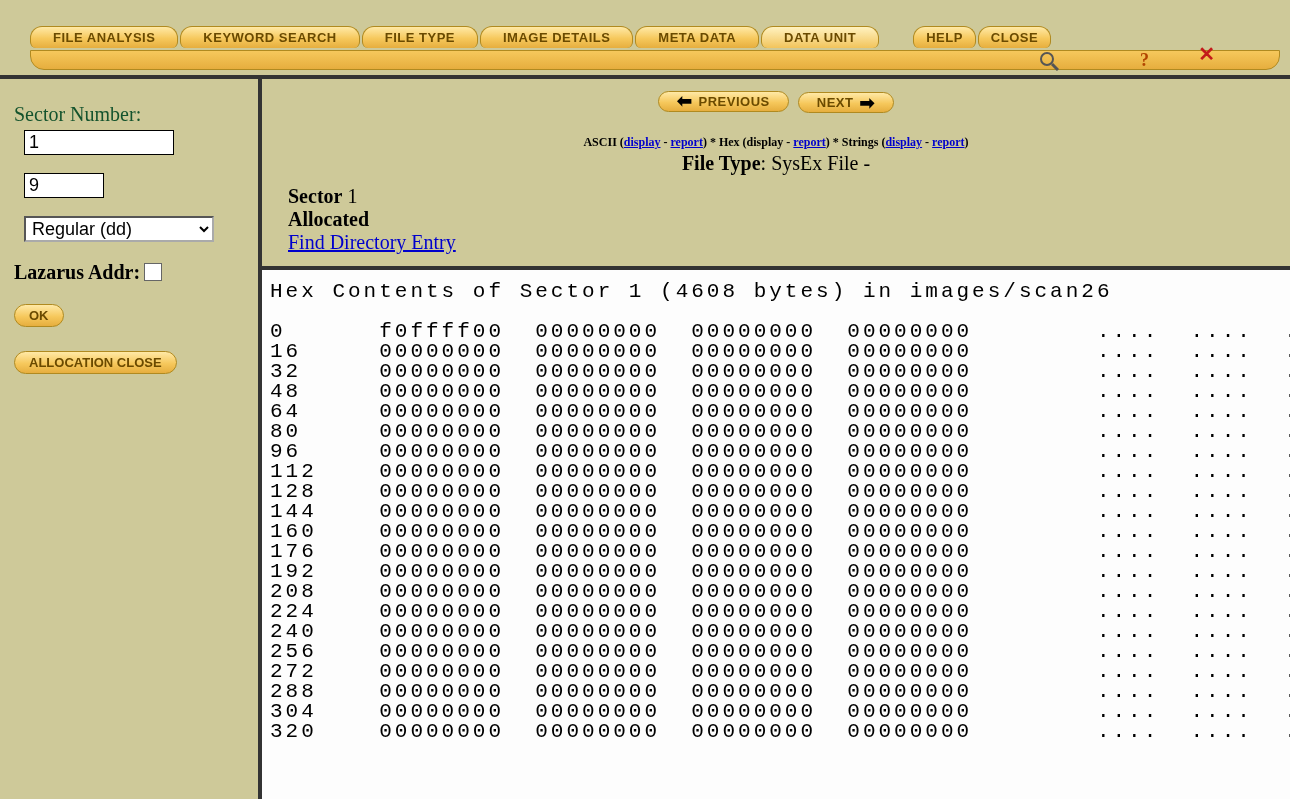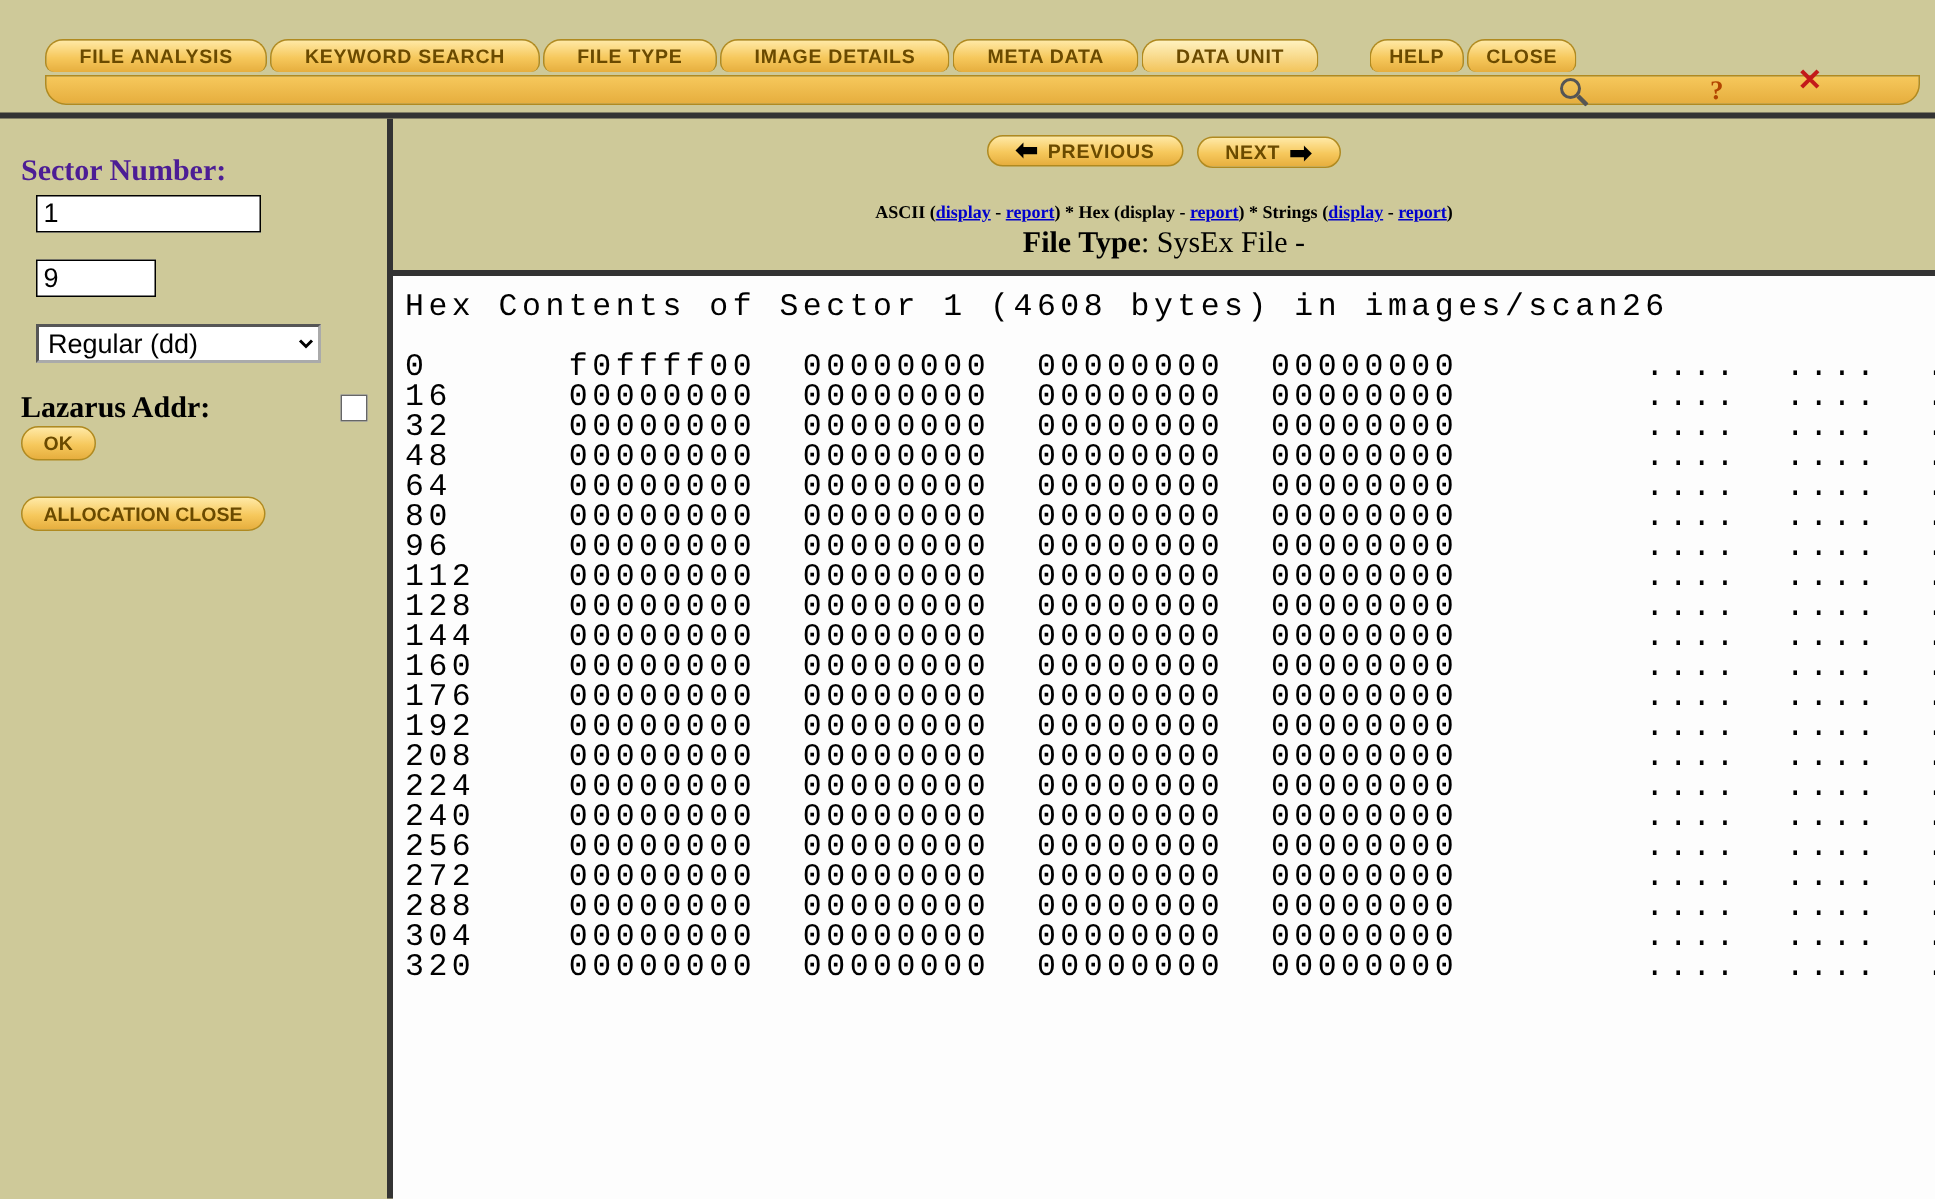--- a/index.html
+++ b/index.html
@@ -79,23 +79,23 @@
   }
   .sidebar {
     width: 262px;
     min-width: 262px;
     padding: 18px 10px 10px 14px;
     border-right: 4px solid #333;
     background: #cec999;
   }
   .field-label {
     font-size: 20px;
-    font-weight: bold;
+    font-weight: normal;
     font-family: Georgia, serif;
-    color: #4c1d95;
+    color: #14532d;
     margin-top: 6px;
   }
   .sidebar input[type="text"] {
     font-family: Arial, sans-serif;
     font-size: 18px;
     padding: 1px 4px;
     border: 1px solid #000;
     background: #fff;
     margin: 4px 0 14px 10px;
   }
@@ -111,21 +111,21 @@
     padding: 0 2px;
     border: 2px inset #aaa;
     background: #fff;
   }
   .laz-row {
     font-size: 20px;
     font-weight: bold;
     display: flex;
     align-items: center;
     gap: 0;
-    justify-content: space-between;
+    margin-bottom: 20px;
   }
   .laz-row input[type="checkbox"]{
     width: 18px; height: 18px; border:1px solid #666; background:#fff;
     appearance:none;
   }
   .btn {
     display: inline-block;
     background: linear-gradient(#ffe9a6 0%, #f6c85c 55%, #e6ae3e 100%);
     border: 1px solid #b08a20;
     border-radius: 14px;
@@ -278,20 +278,25 @@
         (<span>display</span> -
         <a>report</a>) *
         <span>Strings</span>
         (<a>display</a> -
         <a>report</a>)
       </div>
       <div class="ft-row">
         <b>File Type</b>: <span>SysEx File -</span>
       </div>
 
+      <div class="sector-info">
+        <b><span>Sector</span></b> <span>1</span><br>
+        <b>Allocated</b><br>
+        <a class="link">Find Directory Entry</a>
+      </div>
     </div>
 
     <div class="hexpane" id="hexpane">Hex Contents of Sector 1 (4608 bytes) in images/scan26
 
 0      f0ffff00  00000000  00000000  00000000        ....  ....  ....  ....
 16     00000000  00000000  00000000  00000000        ....  ....  ....  ....
 32     00000000  00000000  00000000  00000000        ....  ....  ....  ....
 48     00000000  00000000  00000000  00000000        ....  ....  ....  ....
 64     00000000  00000000  00000000  00000000        ....  ....  ....  ....
 80     00000000  00000000  00000000  00000000        ....  ....  ....  ....

